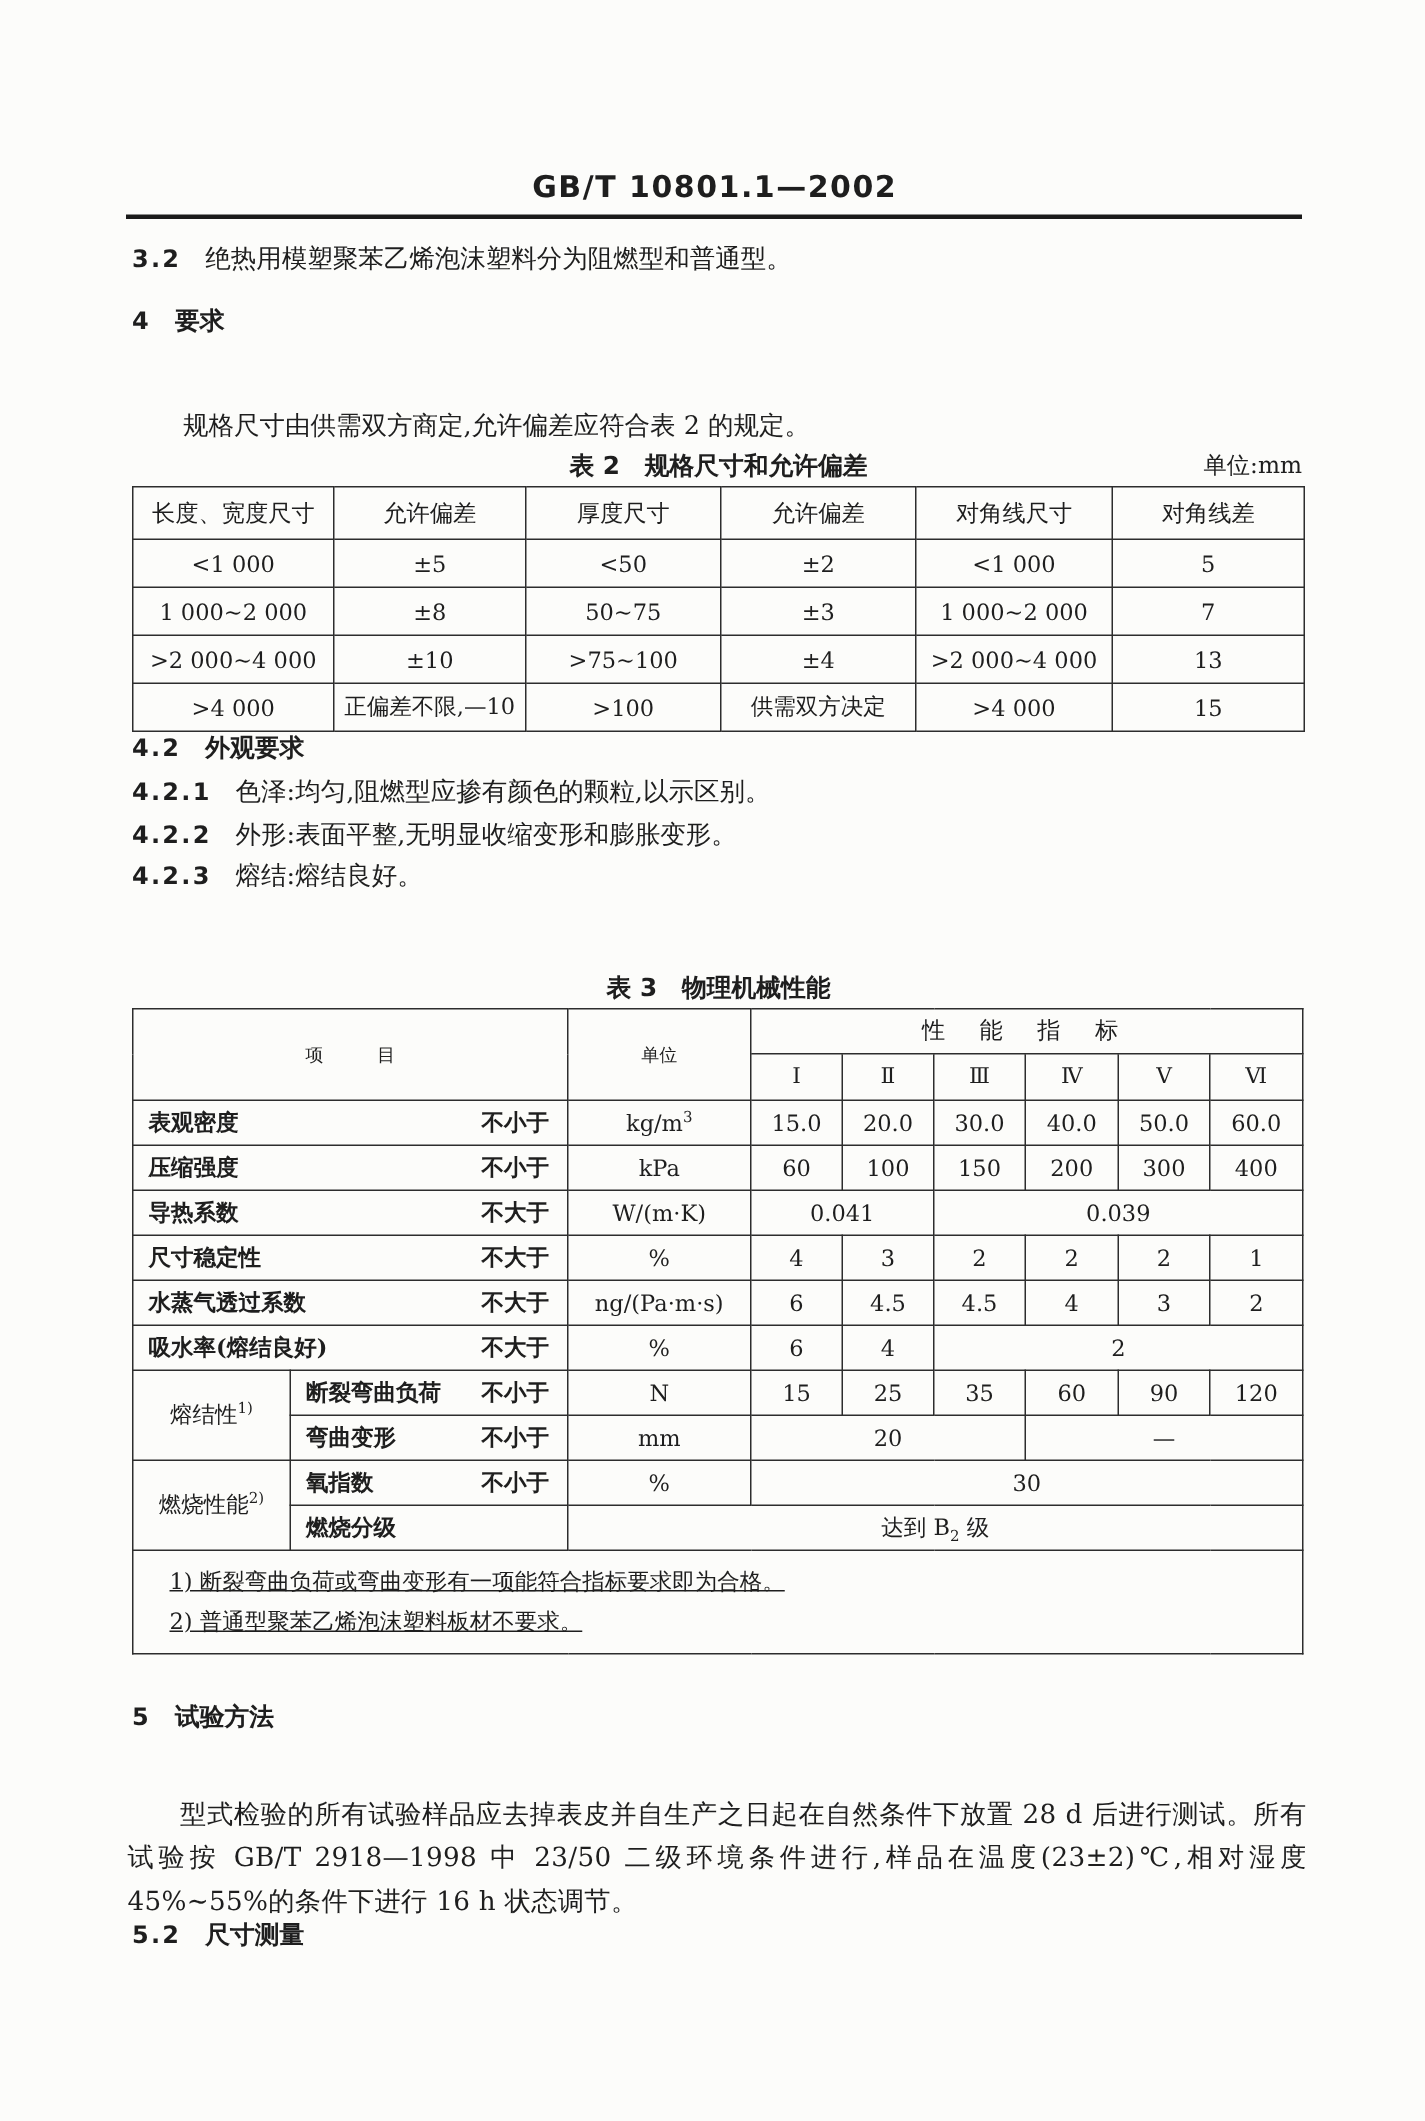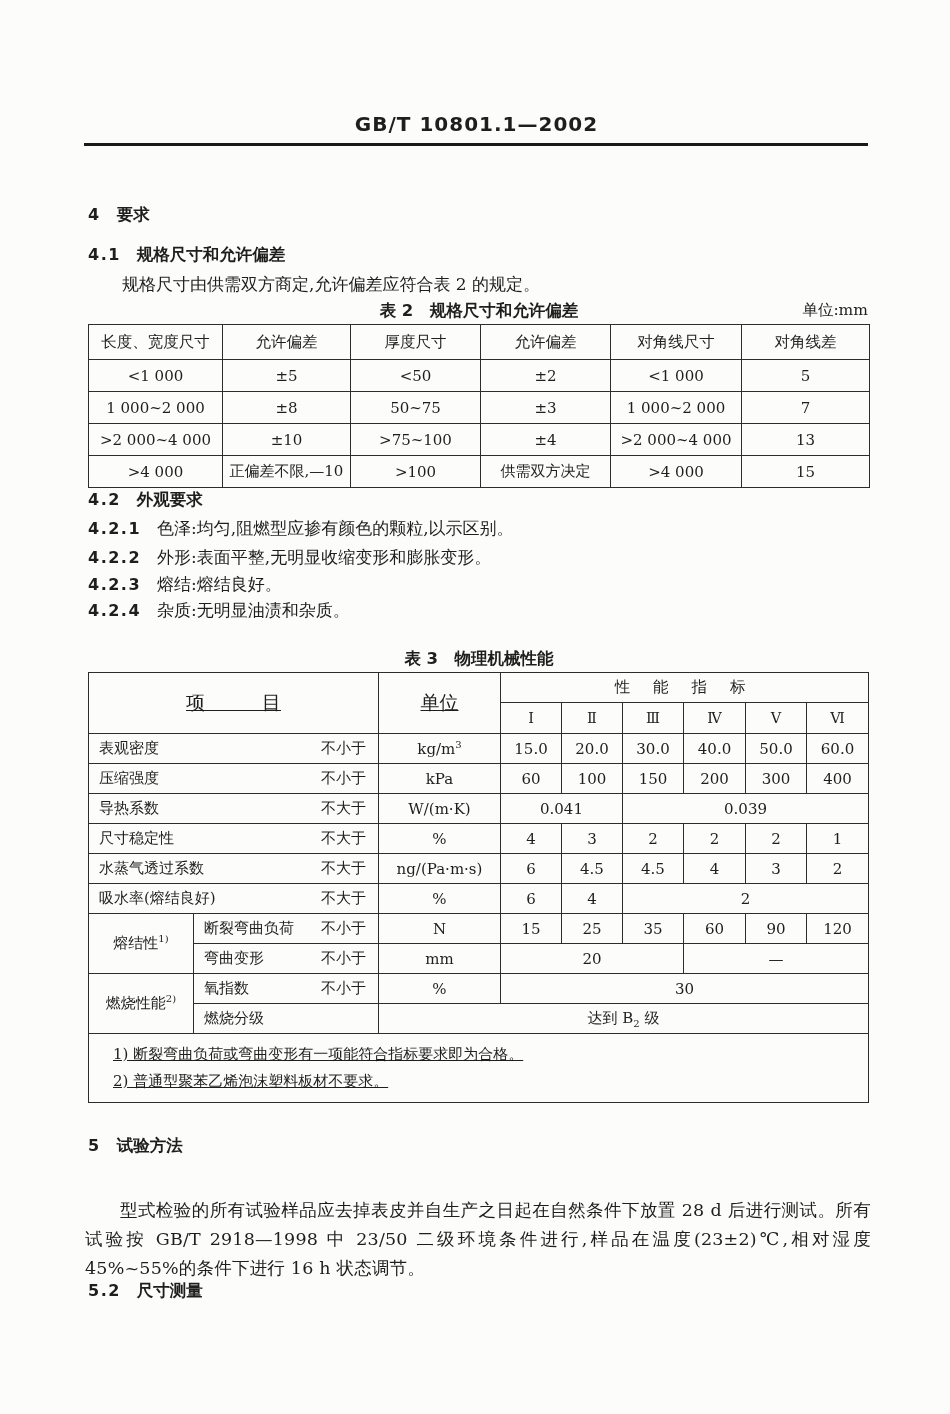--- a/index.html
+++ b/index.html
@@ -48,52 +48,52 @@
   table{border-collapse:collapse;table-layout:fixed;padding-left:48px;}
   td,th{border:1.5px solid #2d2d2d;text-align:center;vertical-align:middle;
     font-size:15px;font-weight:normal;padding:0;overflow:hidden;}
   .t2{top:324px;left:88px;width:781px;}
   .t2 th{height:34px;font-size:15.5px;}
   .t2 td{height:31px;}
   .t3{top:672px;left:88px;width:781px;}
   .t3 tr{height:30px;}
   .t3 .hrow1{height:30px;}
   .t3 .hrow2{height:31px;}
-  .t3 .item-head{font-size:19px;text-decoration:underline;}
+  .t3 .item-head{font-size:12px;}
   .t3 .perf-head{letter-spacing:9px;font-size:15.5px;}
   .t3 .grade{font-size:14.5px;font-family:"DejaVu Serif","Liberation Serif",serif;}
   .split{display:flex;justify-content:space-between;align-items:center;
-    padding:0 12px 0 10px;}
+    padding:0 12px 0 10px;font-weight:bold;}
   .split .lbl{white-space:nowrap;}
   .t3 .group-cell{font-size:15px;}
   sup{font-size:10px;vertical-align:super;line-height:0;}
   sub{font-size:10px;vertical-align:sub;line-height:0;}
   .fn-cell{text-align:left;padding:7px 10px 7px 24px;}
   .fn-line{font-size:15px;line-height:27px;text-decoration:underline;}
 
   
   .p51{top:1196px;left:85px;width:786px;font-size:17.5px;line-height:29px;
     text-align:justify;text-indent:2em;letter-spacing:0.2px;}
 </style>
 </head>
 <body>
 
 <div class="page">
 
   <div class="abs doc-title">GB/T 10801.1—2002</div>
   <div class="abs head-rule"></div>
 
+  <div class="abs clause" style="top:161px">
+    <span class="num">3.2</span><span class="txt">绝热用模塑聚苯乙烯泡沫塑料分为阻燃型和普通型。</span>
+  </div>
 
   <div class="abs clause hd" style="top:202px">
     <span class="num">4</span><span class="txt">要求</span>
   </div>
 
-  <div class="abs clause hd" style="top:242px">
-    <span class="num">4.1</span><span class="txt">规格尺寸和允许偏差</span>
-  </div>
 
   <div class="abs para" style="top:271px">规格尺寸由供需双方商定,允许偏差应符合表 2 的规定。</div>
 
   <div class="abs tbl-caption" style="top:300px">
     <span>表 2　规格尺寸和允许偏差</span>
     <span class="unit-note">单位:mm</span>
   </div>
 
   <table class="abs t2">
     <colgroup>
@@ -154,23 +154,20 @@
     <span class="num">4.2</span><span class="txt">外观要求</span>
   </div>
   <div class="abs clause" style="top:516px">
     <span class="num">4.2.1</span><span class="txt">色泽:均匀,阻燃型应掺有颜色的颗粒,以示区别。</span>
   </div>
   <div class="abs clause" style="top:545px">
     <span class="num">4.2.2</span><span class="txt">外形:表面平整,无明显收缩变形和膨胀变形。</span>
   </div>
   <div class="abs clause" style="top:572px">
     <span class="num">4.2.3</span><span class="txt">熔结:熔结良好。</span>
-  </div>
-  <div class="abs clause" style="top:598px">
-    <span class="num">4.2.4</span><span class="txt">杂质:无明显油渍和杂质。</span>
   </div>
 
   <div class="abs tbl-caption" style="top:648px">表 3　物理机械性能</div>
 
   <table class="abs t3">
     <colgroup>
       <col style="width:105px">
         <col style="width:185px">
         <col style="width:122px">
       <col style="width:61px">

